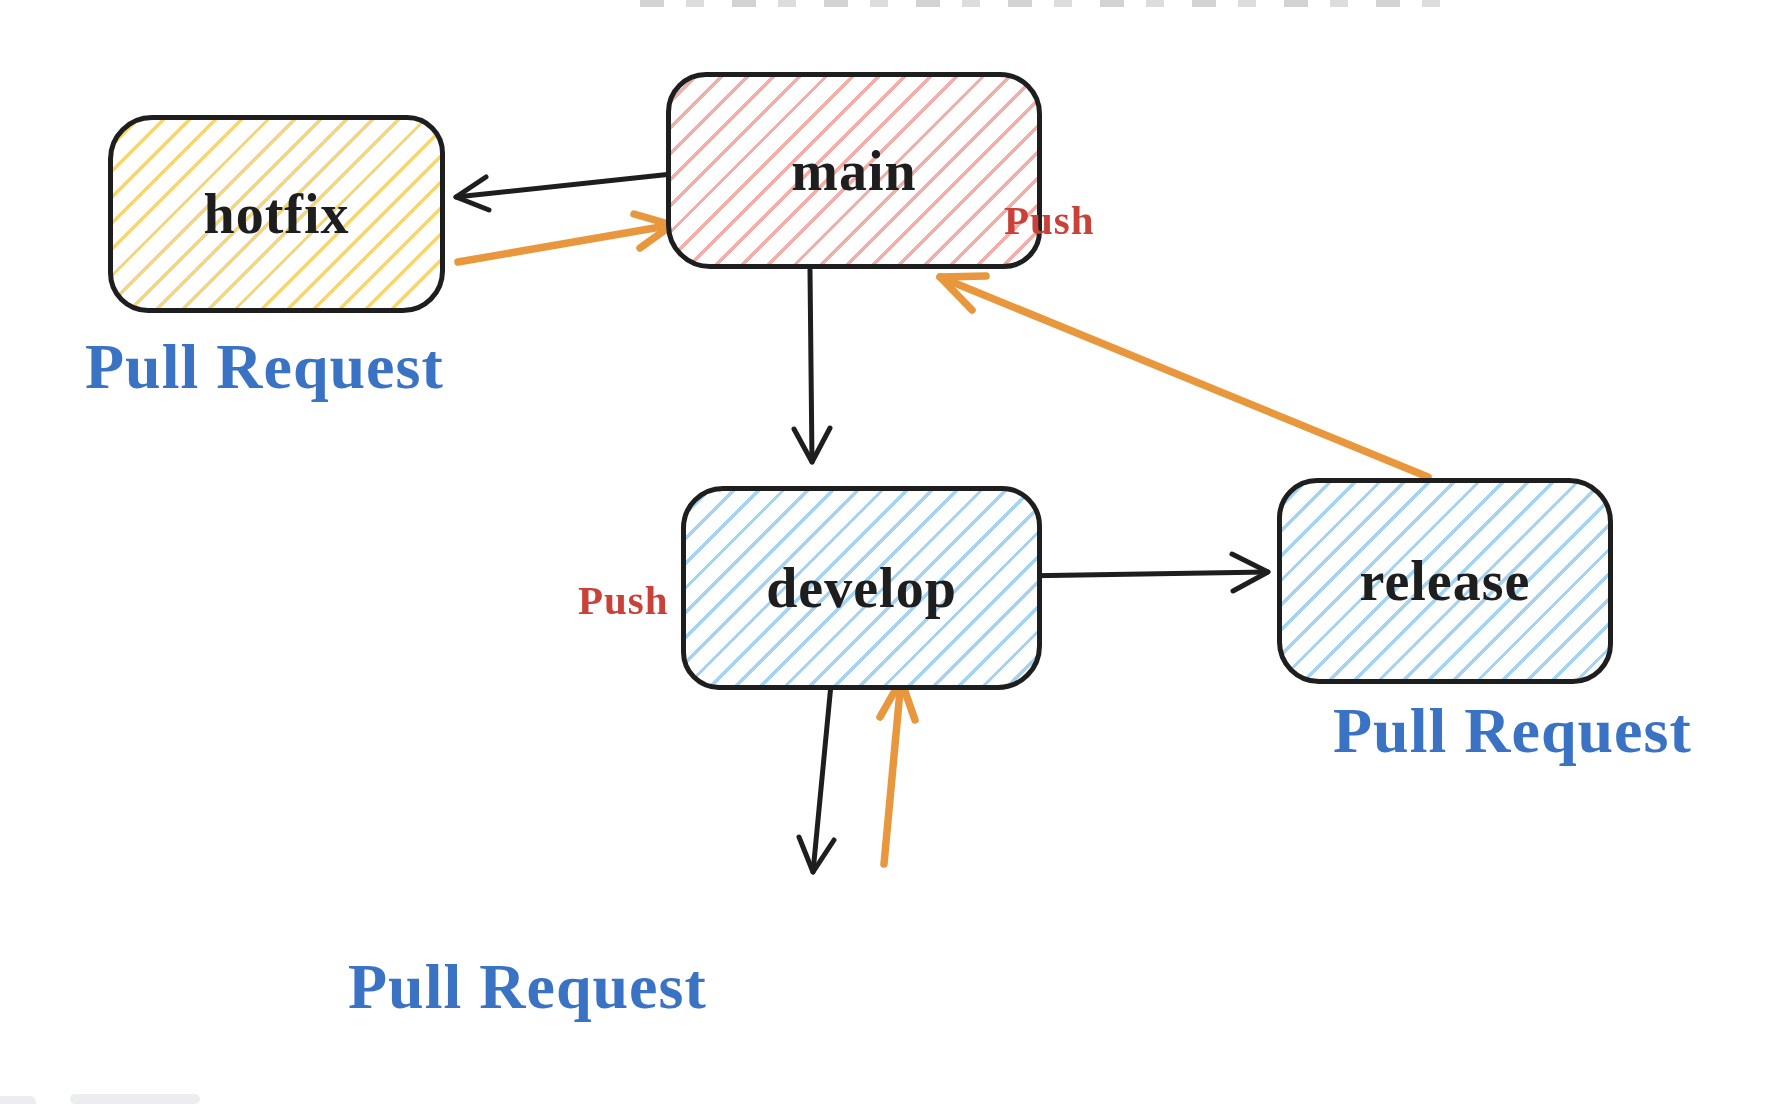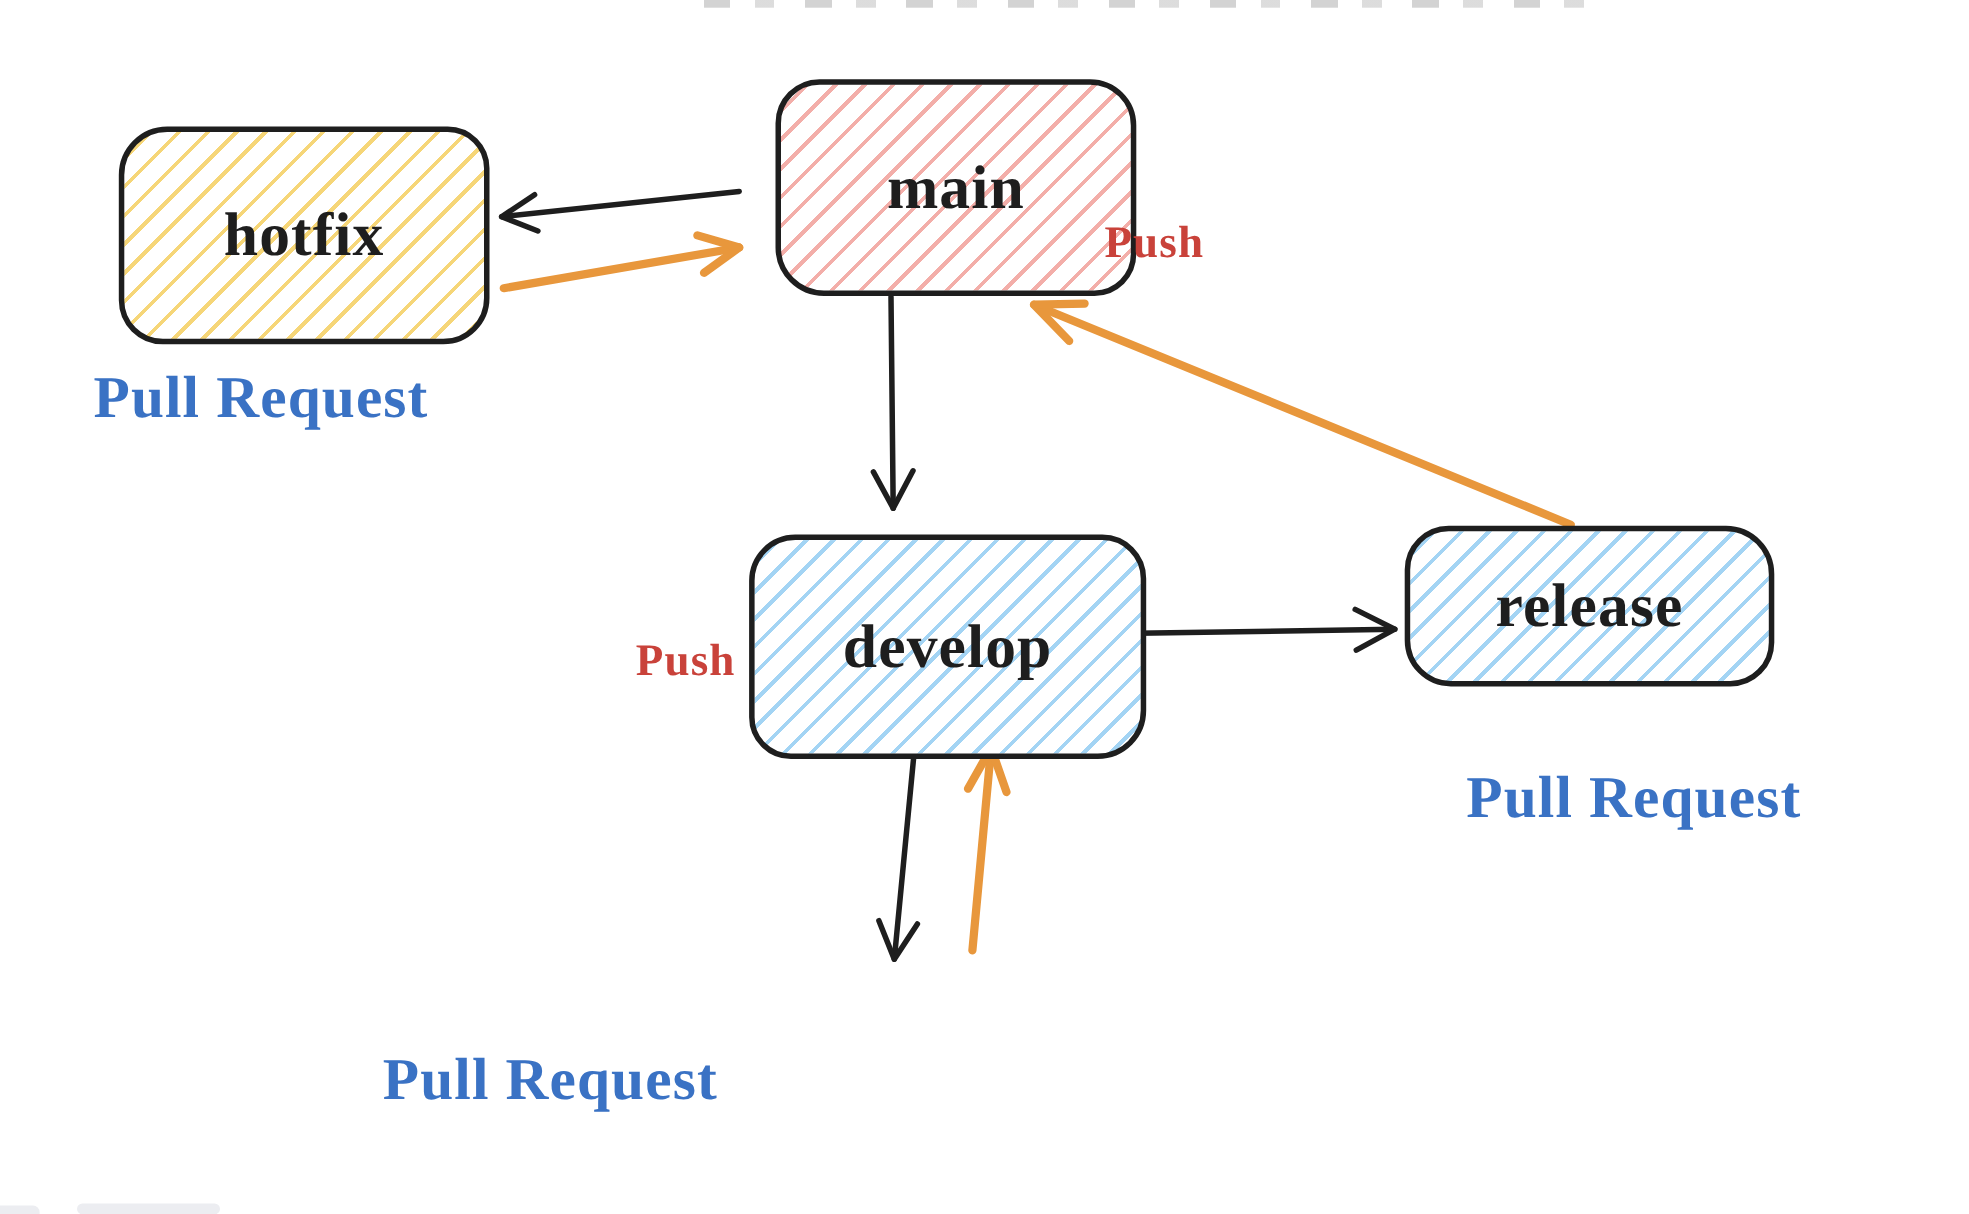--- a/index.html
+++ b/index.html
@@ -28,45 +28,45 @@
   }
   .node .node-label{
     font-size:56px;font-weight:600;color:#1e1e1e;letter-spacing:1px;
   }
   .node-hotfix{
     left:108px;top:115px;width:337px;height:198px;
     border-radius:44px 38px 42px 40px;
     background-image:repeating-linear-gradient(135deg,transparent 0 15px,#F6D678 15px 18.5px);
   }
   .node-main{
-    left:705px;top:72px;width:328px;height:197px;
+    left:666px;top:72px;width:376px;height:197px;
     border-radius:40px 42px 38px 44px;
     background-image:repeating-linear-gradient(135deg,transparent 0 15px,#F3AEA9 15px 18.5px);
   }
   .node-develop{
     left:681px;top:486px;width:361px;height:204px;
     border-radius:42px 40px 44px 38px;
     background-image:repeating-linear-gradient(135deg,transparent 0 14px,#A3D4F4 14px 17.5px);
   }
   .node-release{
-    left:1277px;top:478px;width:336px;height:146px;
+    left:1277px;top:478px;width:336px;height:206px;
     border-radius:40px 44px 40px 42px;
     background-image:repeating-linear-gradient(135deg,transparent 0 14px,#A3D4F4 14px 17.5px);
   }
   .node-feature{
     left:705px;top:884px;width:333px;height:198px;
     border-radius:42px 40px 42px 44px;
     background-image:repeating-linear-gradient(135deg,transparent 0 15px,#A9E0B9 15px 18.5px);
   }
   
   .edge-label{
     position:absolute;white-space:nowrap;
     font-weight:700;letter-spacing:1px;
   }
-  .lbl-blue{color:#3A72C4;font-size:54px;}
+  .lbl-blue{color:#3A72C4;font-size:64px;}
   .lbl-red{color:#C9423A;font-size:41px;}
   .lbl-pr-hotfix{left:85px;top:330px;}
   .lbl-push-main{left:1004px;top:196px;}
   .lbl-push-develop{left:578px;top:576px;}
   .lbl-pr-release{left:1333px;top:694px;}
   .lbl-pr-feature{left:348px;top:950px;}
   
   .arrow-layer{
     position:absolute;left:0;top:0;width:1790px;height:1104px;
     pointer-events:none;

